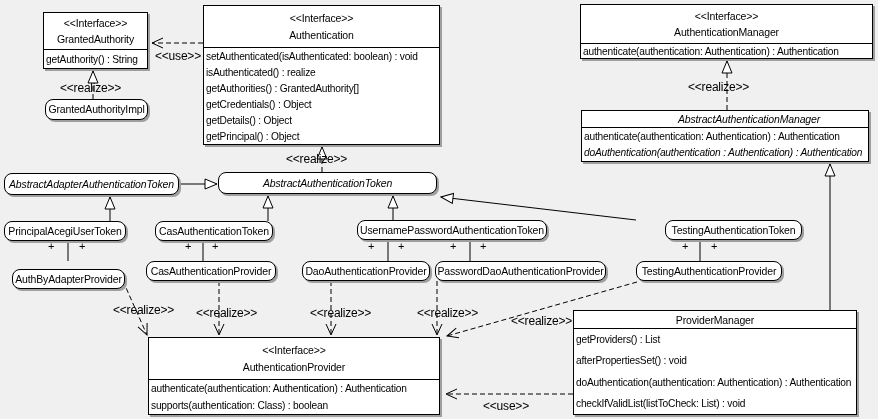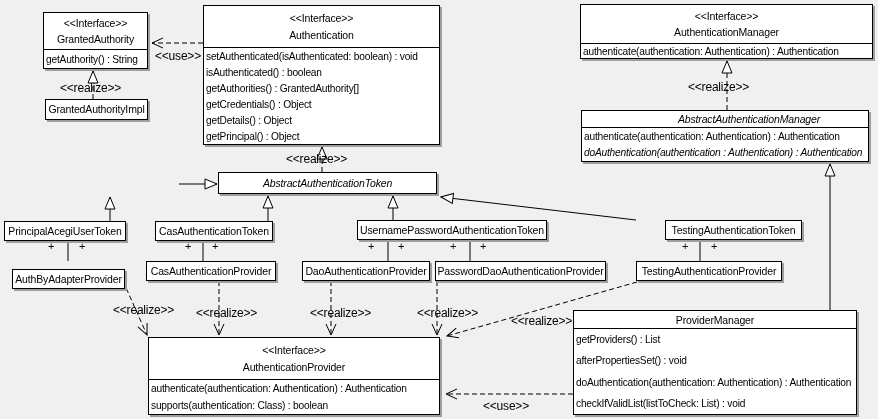--- a/index.html
+++ b/index.html
@@ -22,21 +22,21 @@
     overflow:hidden;
     font-size:10.5px;letter-spacing:-0.15px;
     white-space:nowrap;
   }
   .head{display:flex;flex-direction:column;justify-content:space-evenly;text-align:center;}
   .head.sep{border-bottom:1px solid #000;}
   .cname{text-align:center;}
   .it{font-style:italic;}
   .members{flex:1;display:flex;flex-direction:column;justify-content:space-around;}
   .m{padding-left:2px;font-size:10.2px;letter-spacing:-0.2px;}
-  .name-only{justify-content:center;}
+  .name-only{justify-content:center;border-radius:8px;}
   .name-only .cname{line-height:1;}
   .lbl{
     position:absolute;z-index:3;
     font-size:12px;letter-spacing:-0.2px;
     white-space:nowrap;
   }
   .plus{
     position:absolute;z-index:3;
     font-size:11px;line-height:1;
   }
@@ -97,21 +97,21 @@
     <div class="cname">GrantedAuthorityImpl</div>
   </div>
 
   <div class="uml-class" style="left:203px;top:5px;width:237px;height:140px;">
     <div class="head sep" style="height:41px;">
       <div>&lt;&lt;Interface&gt;&gt;</div>
       <div class="cname">Authentication</div>
     </div>
     <div class="members">
       <div class="m">setAuthenticated(isAuthenticated: boolean) : void</div>
-      <div class="m">isAuthenticated() : boolean</div>
+      <div class="m">isAuthenticated() : realize</div>
       <div class="m">getAuthorities() : GrantedAuthority[]</div>
       <div class="m">getCredentials() : Object</div>
       <div class="m">getDetails() : Object</div>
       <div class="m">getPrincipal() : Object</div>
     </div>
   </div>
 
   <div class="uml-class" style="left:580px;top:4px;width:293px;height:55px;">
     <div class="head sep" style="height:38px;">
       <div>&lt;&lt;Interface&gt;&gt;</div>
@@ -125,20 +125,23 @@
   <div class="uml-class" style="left:581px;top:110px;width:288px;height:52px;">
     <div class="head sep" style="height:16px;padding-left:48px;">
       <div class="cname it">AbstractAuthenticationManager</div>
     </div>
     <div class="members">
       <div class="m">authenticate(authentication: Authentication) : Authentication</div>
       <div class="m it">doAuthentication(authentication : Authentication) : Authentication</div>
     </div>
   </div>
 
+  <div class="uml-class name-only" style="left:4px;top:173px;width:175px;height:22px;">
+    <div class="cname it">AbstractAdapterAuthenticationToken</div>
+  </div>
 
   <div class="uml-class name-only" style="left:218px;top:172px;width:219px;height:22px;">
     <div class="cname it">AbstractAuthenticationToken</div>
   </div>
 
   <div class="uml-class name-only" style="left:4px;top:221px;width:122px;height:20px;">
     <div class="cname">PrincipalAcegiUserToken</div>
   </div>
   <div class="uml-class name-only" style="left:155px;top:221px;width:118px;height:20px;">
     <div class="cname">CasAuthenticationToken</div>

